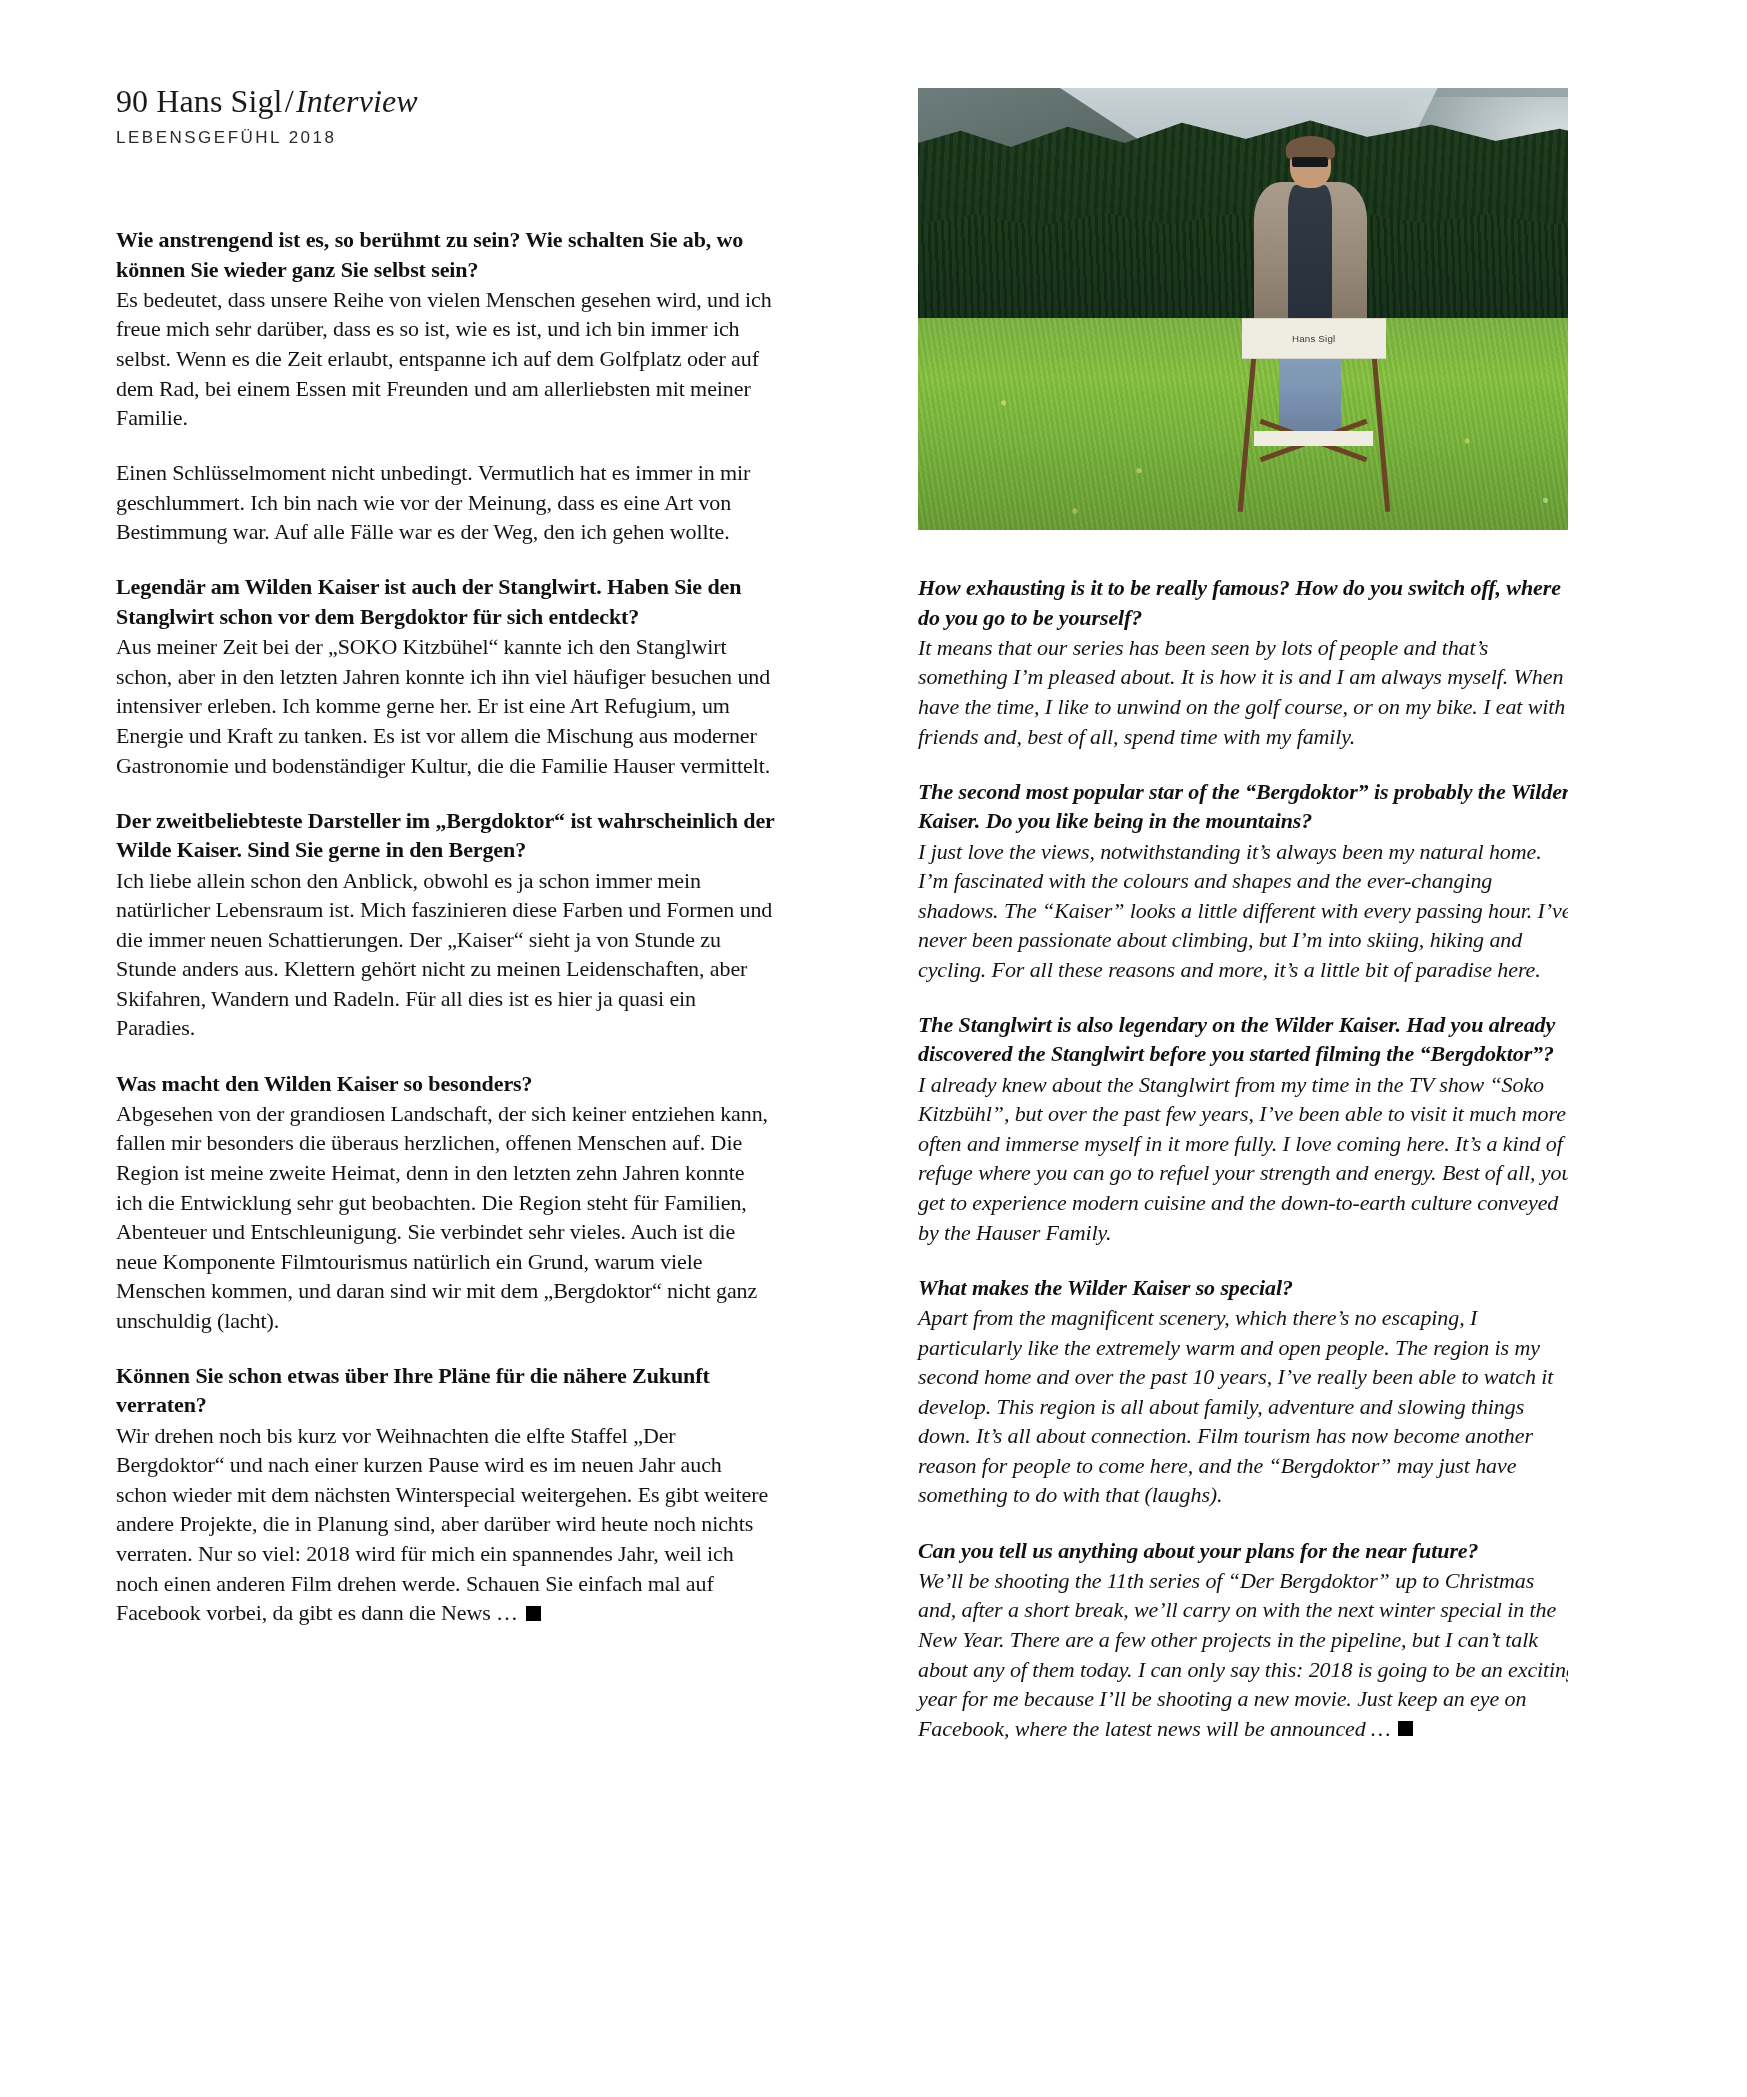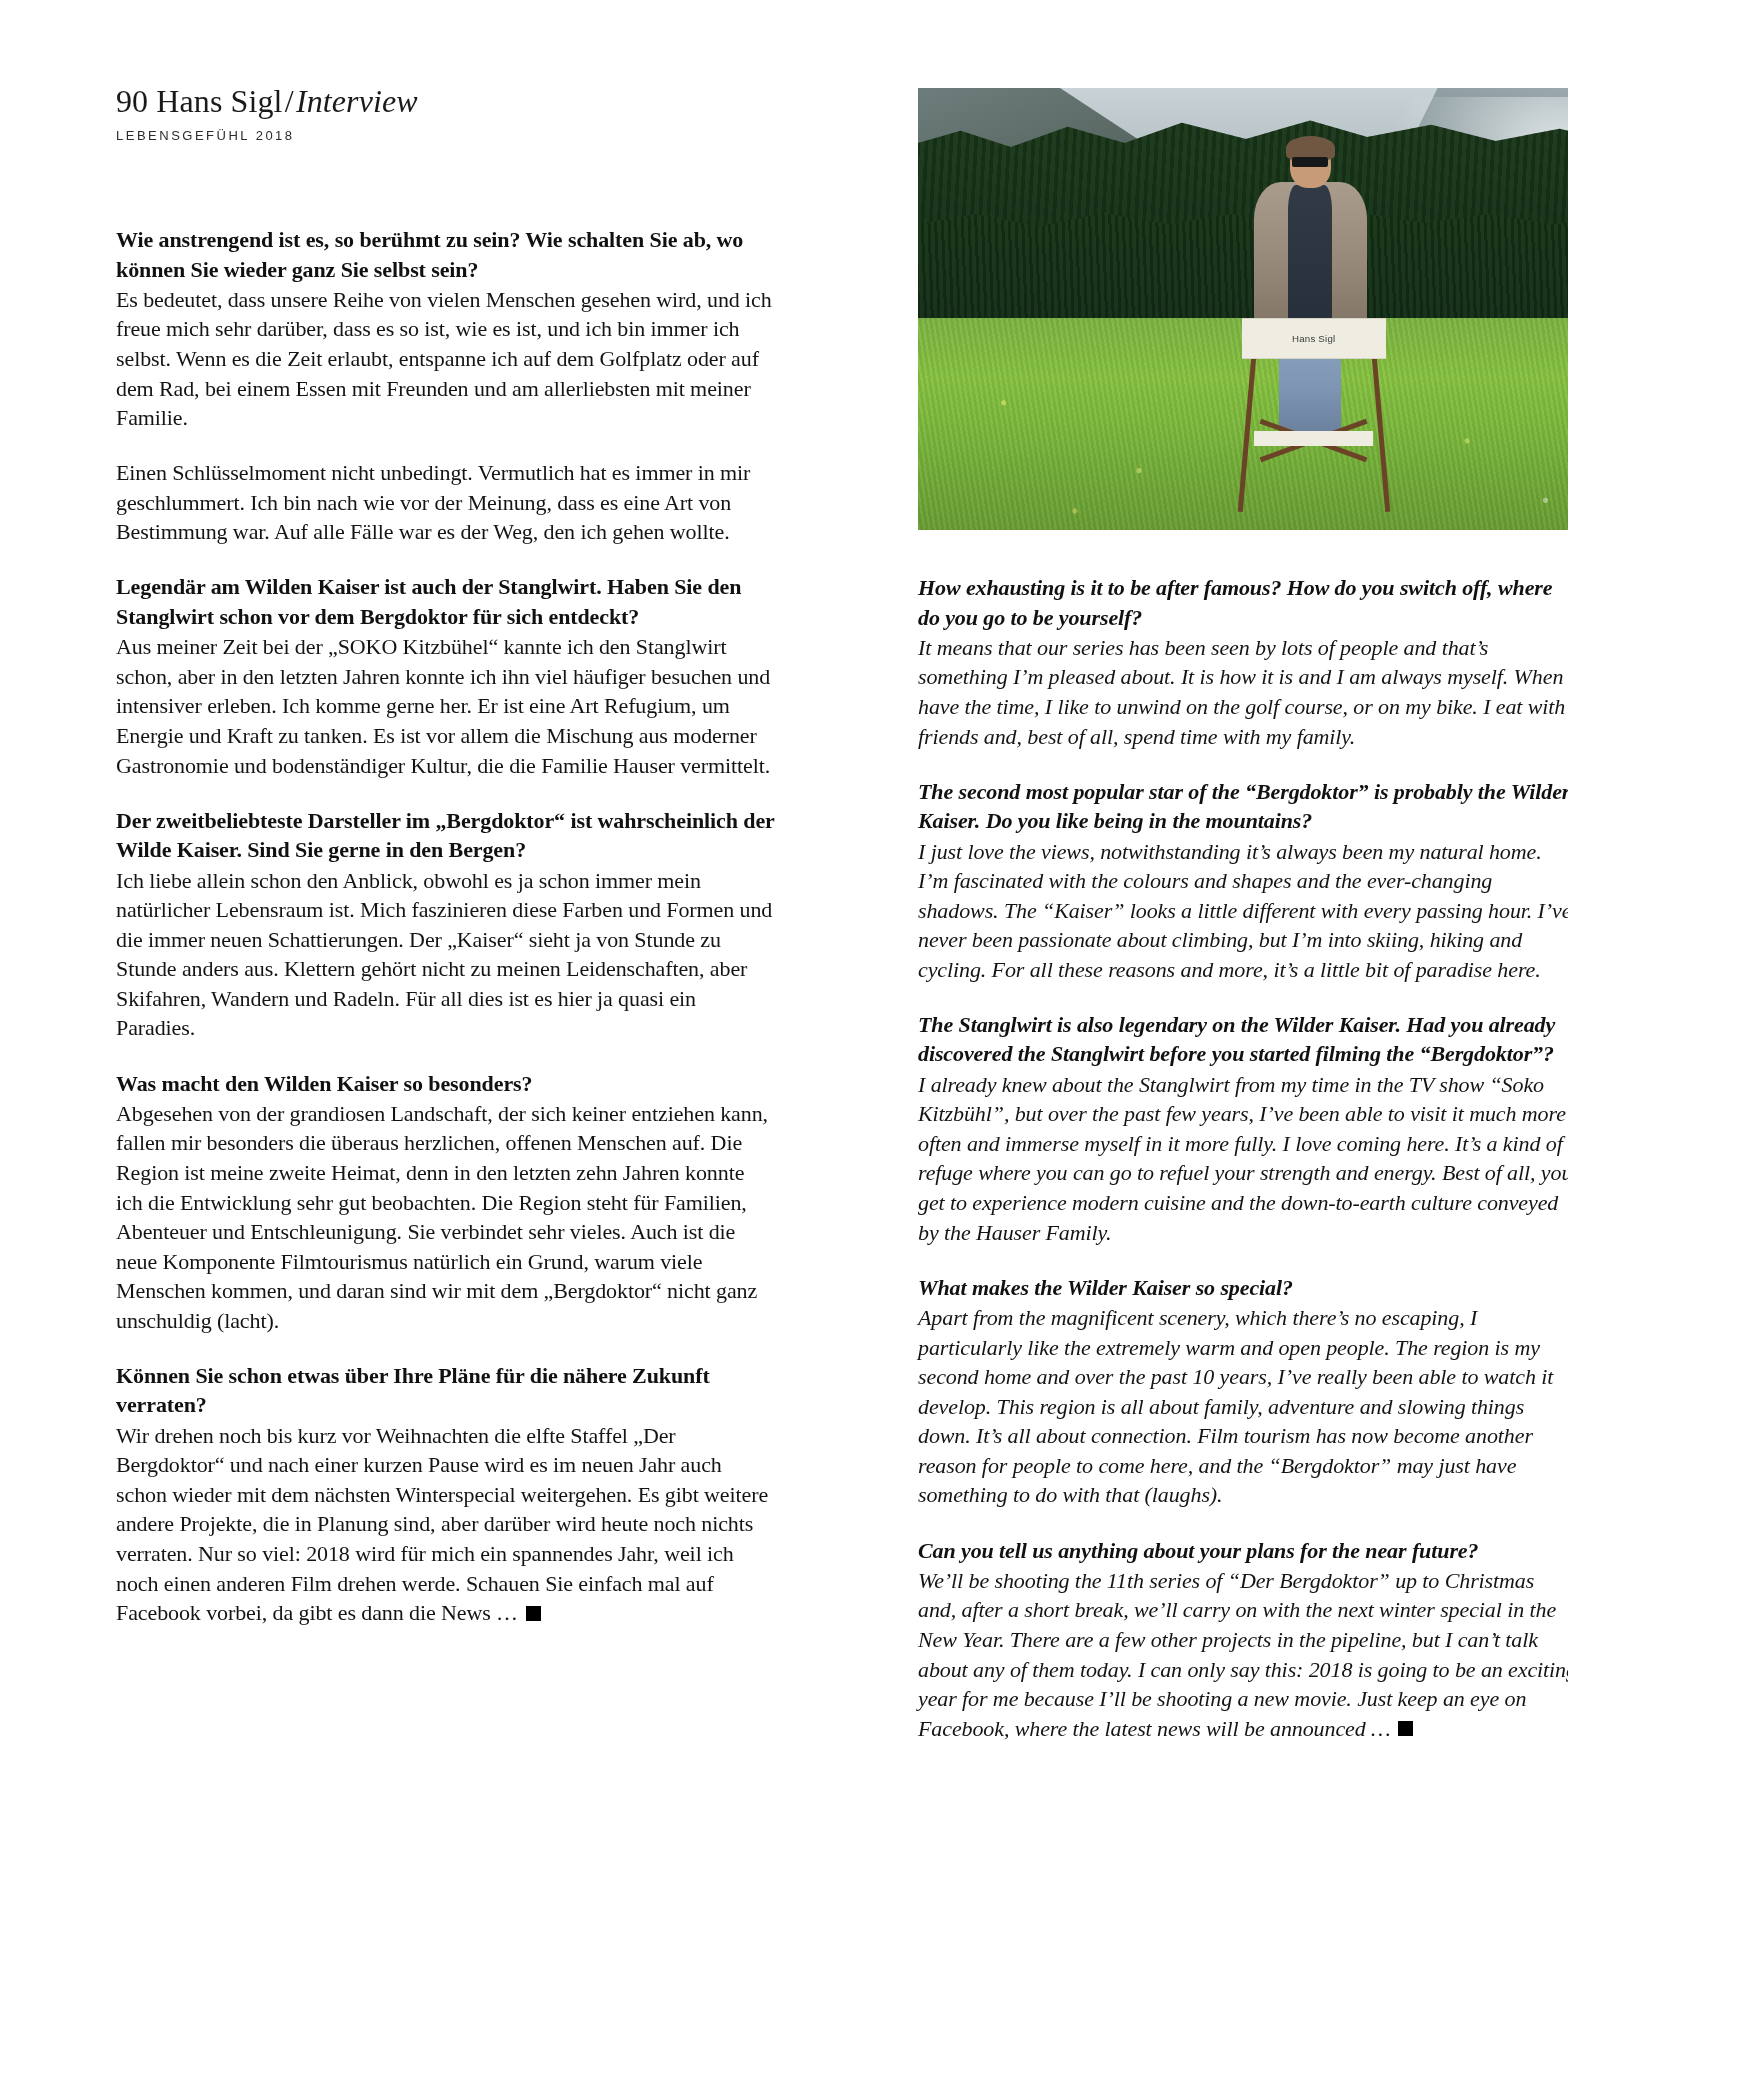--- a/index.html
+++ b/index.html
@@ -31,21 +31,21 @@
     white-space: nowrap;
     letter-spacing: 0.1px;
   }
   .folio-num { font-weight: 400; }
   .folio-name { font-weight: 400; }
   .folio-slash { font-weight: 400; padding: 0 2.2px; }
   .folio-section { font-style: italic; }
   .kicker {
     margin-top: 9px;
     font-family: "Liberation Sans", sans-serif;
-    font-size: 13px;
+    font-size: 17px;
     letter-spacing: 2.5px;
     color: #2b2b2b;
     white-space: nowrap;
   }
 
   
   .photo-frame {
     position: absolute;
     left: 918px;
     top: 88px;
@@ -316,21 +316,21 @@
     <div class="block">
       <p class="q-de">Können Sie schon etwas über Ihre Pläne für die nähere Zukunft verraten?</p>
       <p class="a-de"><span>Wir drehen noch bis kurz vor Weihnachten die elfte Staffel „Der Bergdoktor“ und nach einer kurzen Pause wird es im neuen Jahr auch schon wieder mit dem nächsten Winterspecial weitergehen. Es gibt weitere andere Projekte, die in Planung sind, aber darüber wird heute noch nichts verraten. Nur so viel: 2018 wird für mich ein spannendes Jahr, weil ich noch einen anderen Film drehen werde. Schauen Sie einfach mal auf Facebook vorbei, da gibt es dann die News …</span><span class="endmark"></span></p>
     </div>
 
   </div>
 
   <div class="col col-en">
 
     <div class="block">
-      <p class="q-en">How exhausting is it to be after famous? How do you switch off, where do you go to be yourself?</p>
+      <p class="q-en">How exhausting is it to be really famous? How do you switch off, where do you go to be yourself?</p>
       <p class="a-en">It means that our series has been seen by lots of people and that’s something I’m pleased about. It is how it is and I am always myself. When I have the time, I like to unwind on the golf course, or on my bike. I eat with friends and, best of all, spend time with my family.</p>
     </div>
 
     <div class="block">
       <p class="q-en">The second most popular star of the “Bergdoktor” is probably the Wilder Kaiser. Do you like being in the mountains?</p>
       <p class="a-en">I just love the views, notwithstanding it’s always been my natural home. I’m fascinated with the colours and shapes and the ever-changing shadows. The “Kaiser” looks a little different with every passing hour. I’ve never been passionate about climbing, but I’m into skiing, hiking and cycling. For all these reasons and more, it’s a little bit of paradise here.</p>
     </div>
 
     <div class="block">
       <p class="q-en">The Stanglwirt is also legendary on the Wilder Kaiser. Had you already discovered the Stanglwirt before you started filming the “Bergdoktor”?</p>

